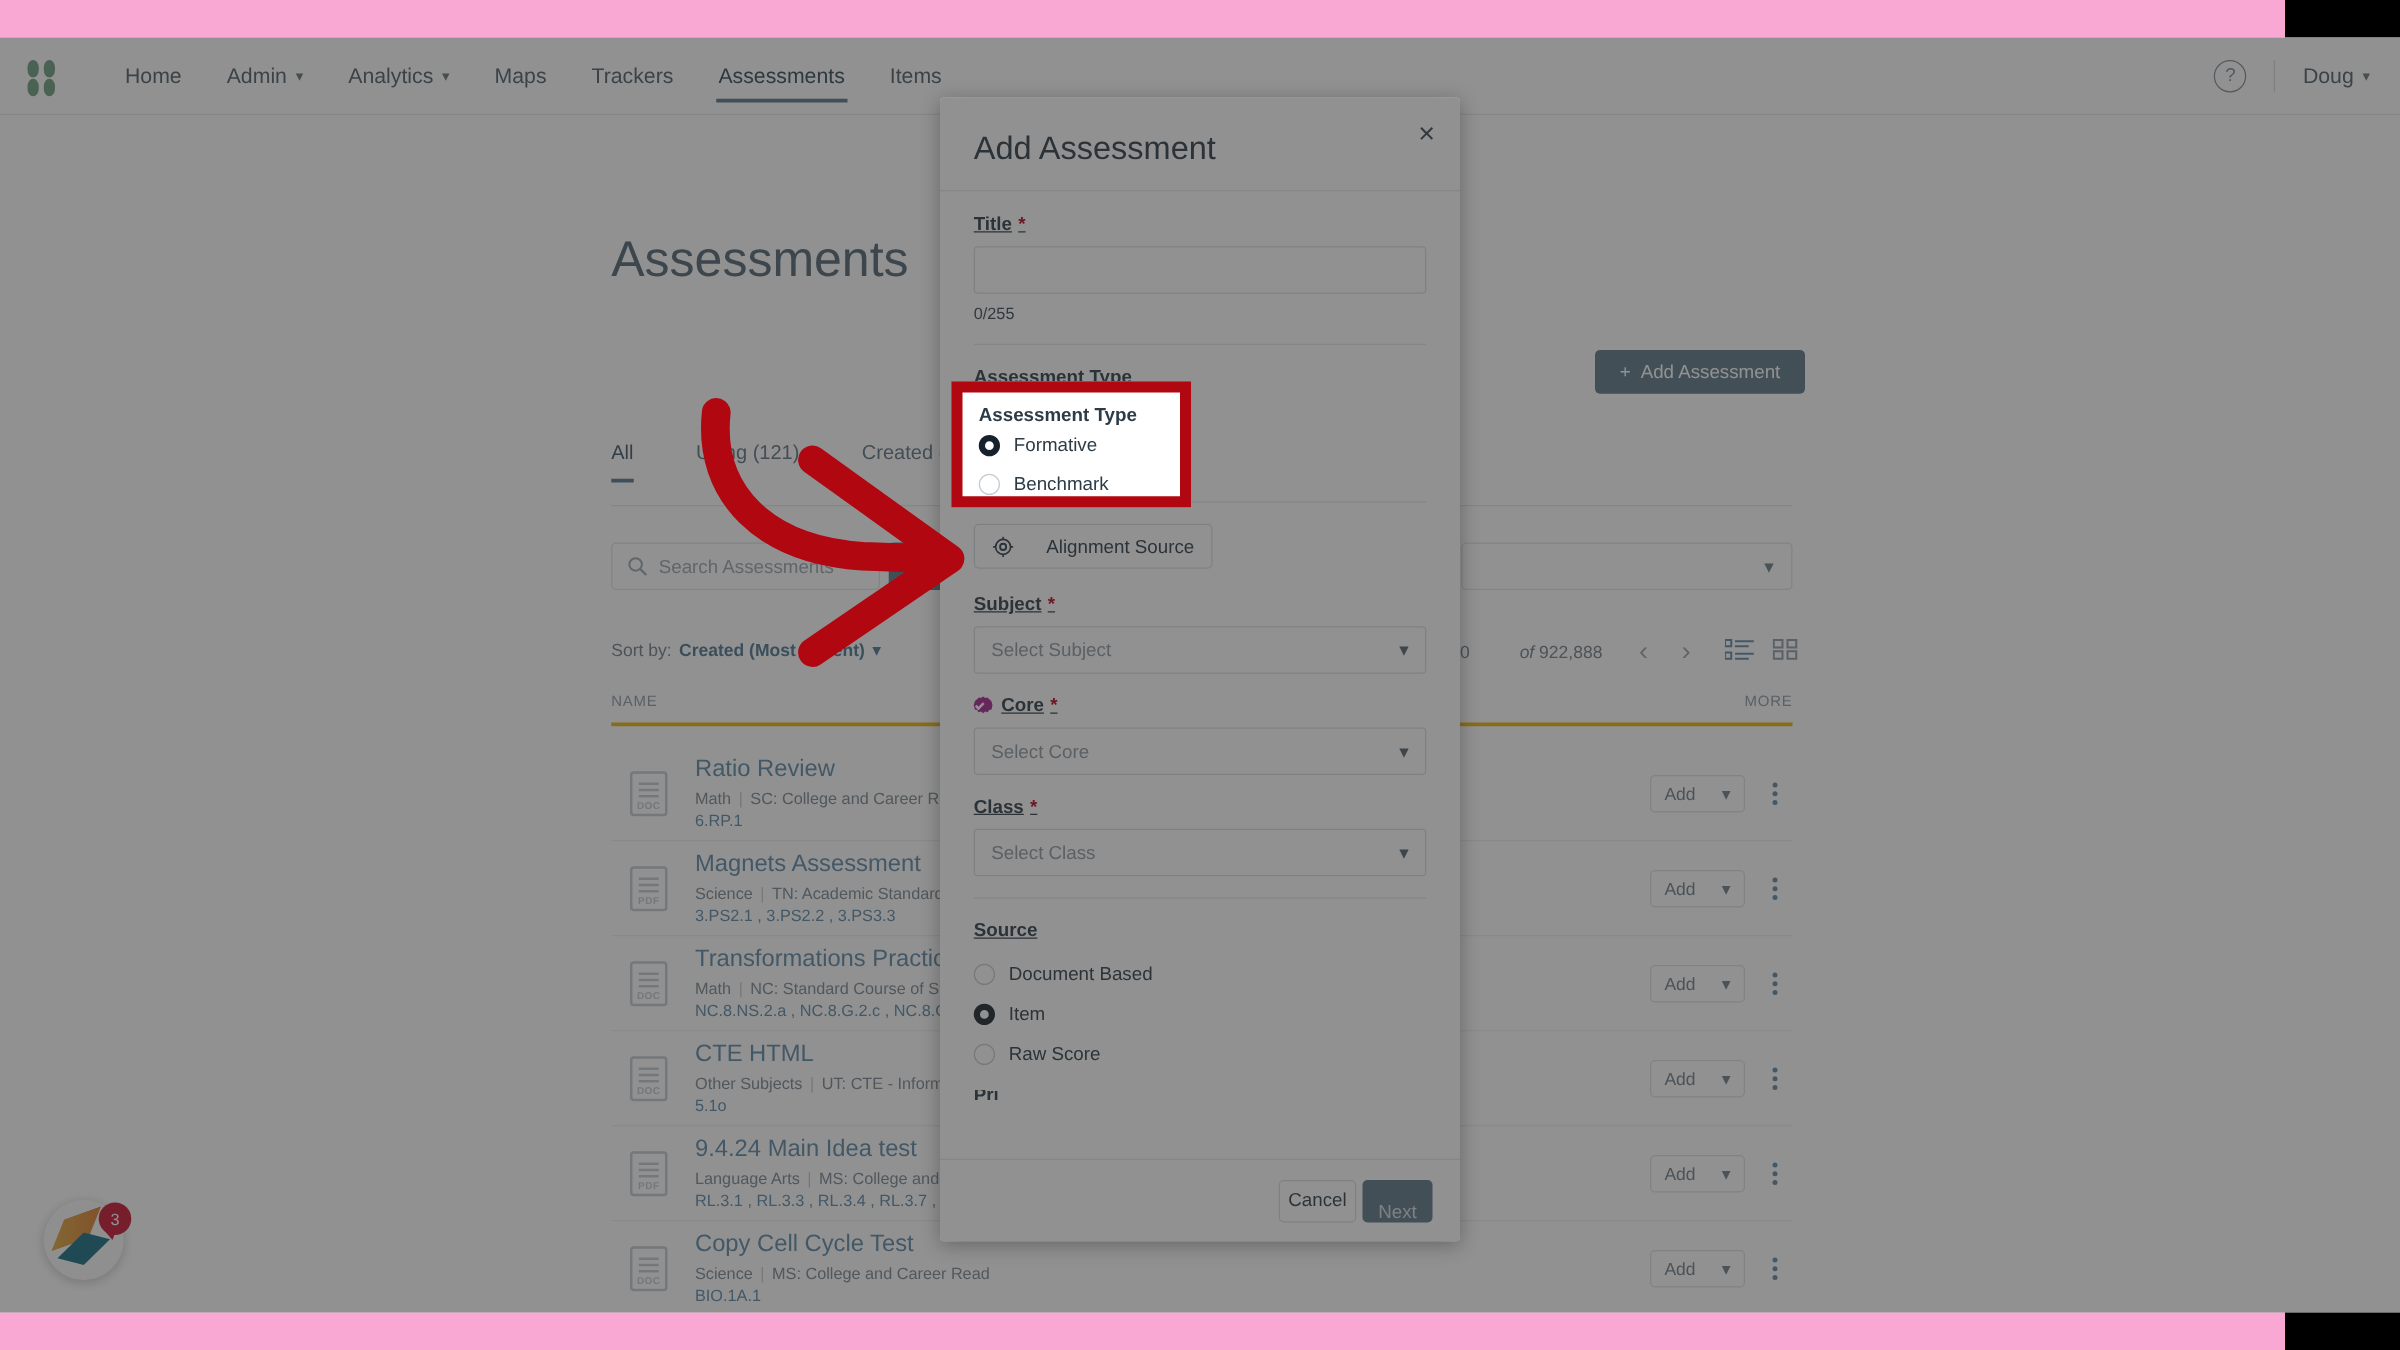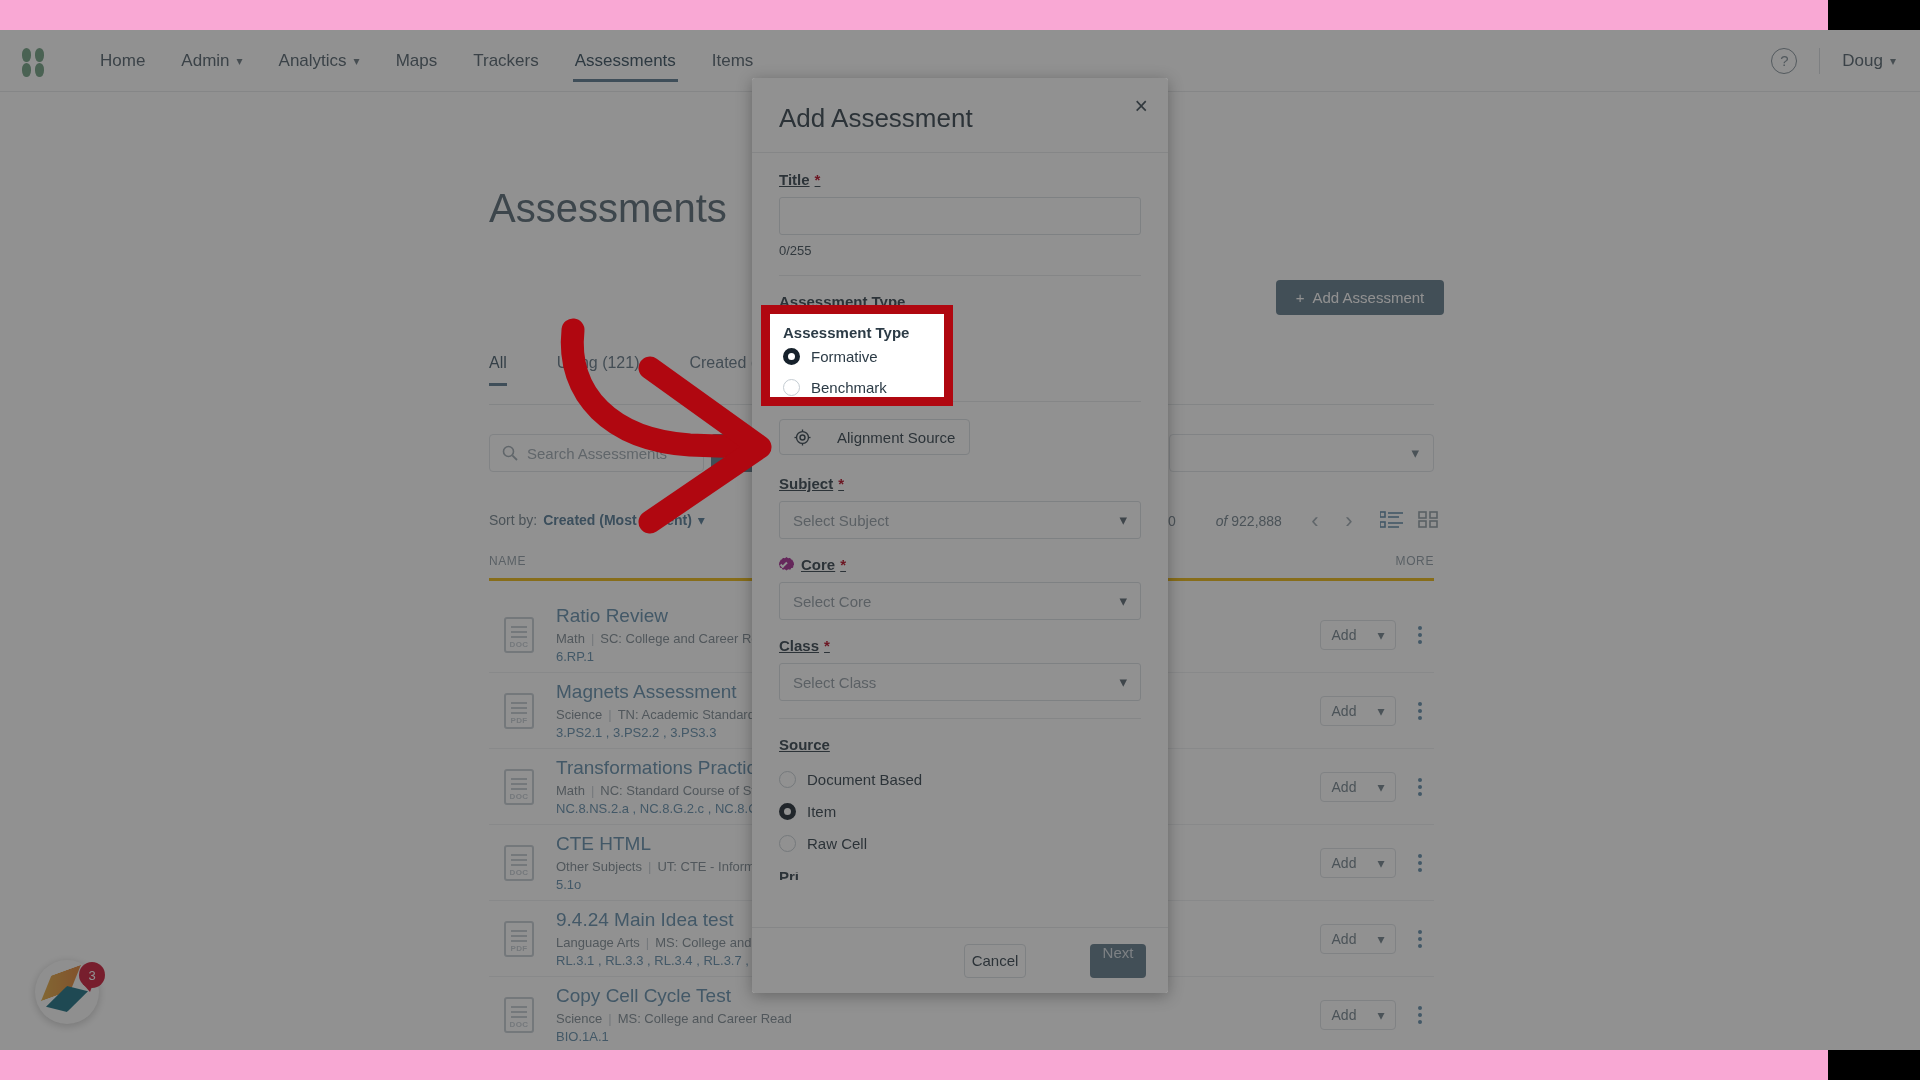--- a/index.html
+++ b/index.html
@@ -257,31 +257,31 @@
     border-radius: 50%;
   }
   .core-badge::after {
     content:""; position:absolute; left: 3.5px; top: 6.5px; width: 5px; height: 2.4px;
     border-left: 2px solid #fff; border-bottom: 2px solid #fff;
     transform: rotate(-45deg); transform-origin: left bottom;
   }
   .modal-foot {
     height: 66px; border-top: 1px solid #e6e8ea; flex: none;
     display: flex; align-items: center; justify-content: flex-end;
-    gap: 20px; padding-right: 22px;
+    gap: 5px; padding-right: 22px;
   }
   .btn-cancel {
     width: 62px; height: 34px; border: 1px solid #d8dde1; border-radius: 4px;
     background: #fff; color: #2c3b46; font-size: 15px;
     display: flex; align-items: center; justify-content: center;
   }
   .btn-next {
     width: 56px; height: 34px; border-radius: 4px; background: #5b7586;
     color: #d5dde3; font-size: 15px;
-    display: flex; align-items: flex-start; justify-content: center; margin-left: 44px;
+    display: flex; align-items: flex-end; justify-content: center;
   }
 
   
   #highlight {
     position: absolute; left: 761px; top: 305px; width: 192px; height: 101px;
     border: 9px solid #b00710; background: #ffffff; z-index: 60;
   }
   #highlight .hl-inner { padding: 10px 13px 0 13px; }
   #highlight .hl-title {
     font-size: 15px; color: #2c3b46; font-weight: bold;
@@ -665,21 +665,21 @@
         <div class="radio-row">
           <span class="rad"></span>
           <span>Document Based</span>
         </div>
         <div class="radio-row">
           <span class="rad on"></span>
           <span>Item</span>
         </div>
         <div class="radio-row">
           <span class="rad"></span>
-          <span>Raw Cell</span>
+          <span>Raw Score</span>
         </div>
       </div>
 
       <div class="fld-label" style="margin-top:13px;overflow:hidden;height:8px">
         <span>Pri</span>
       </div>
     </div>
 
     <div class="modal-foot">
       <div class="btn-cancel">

